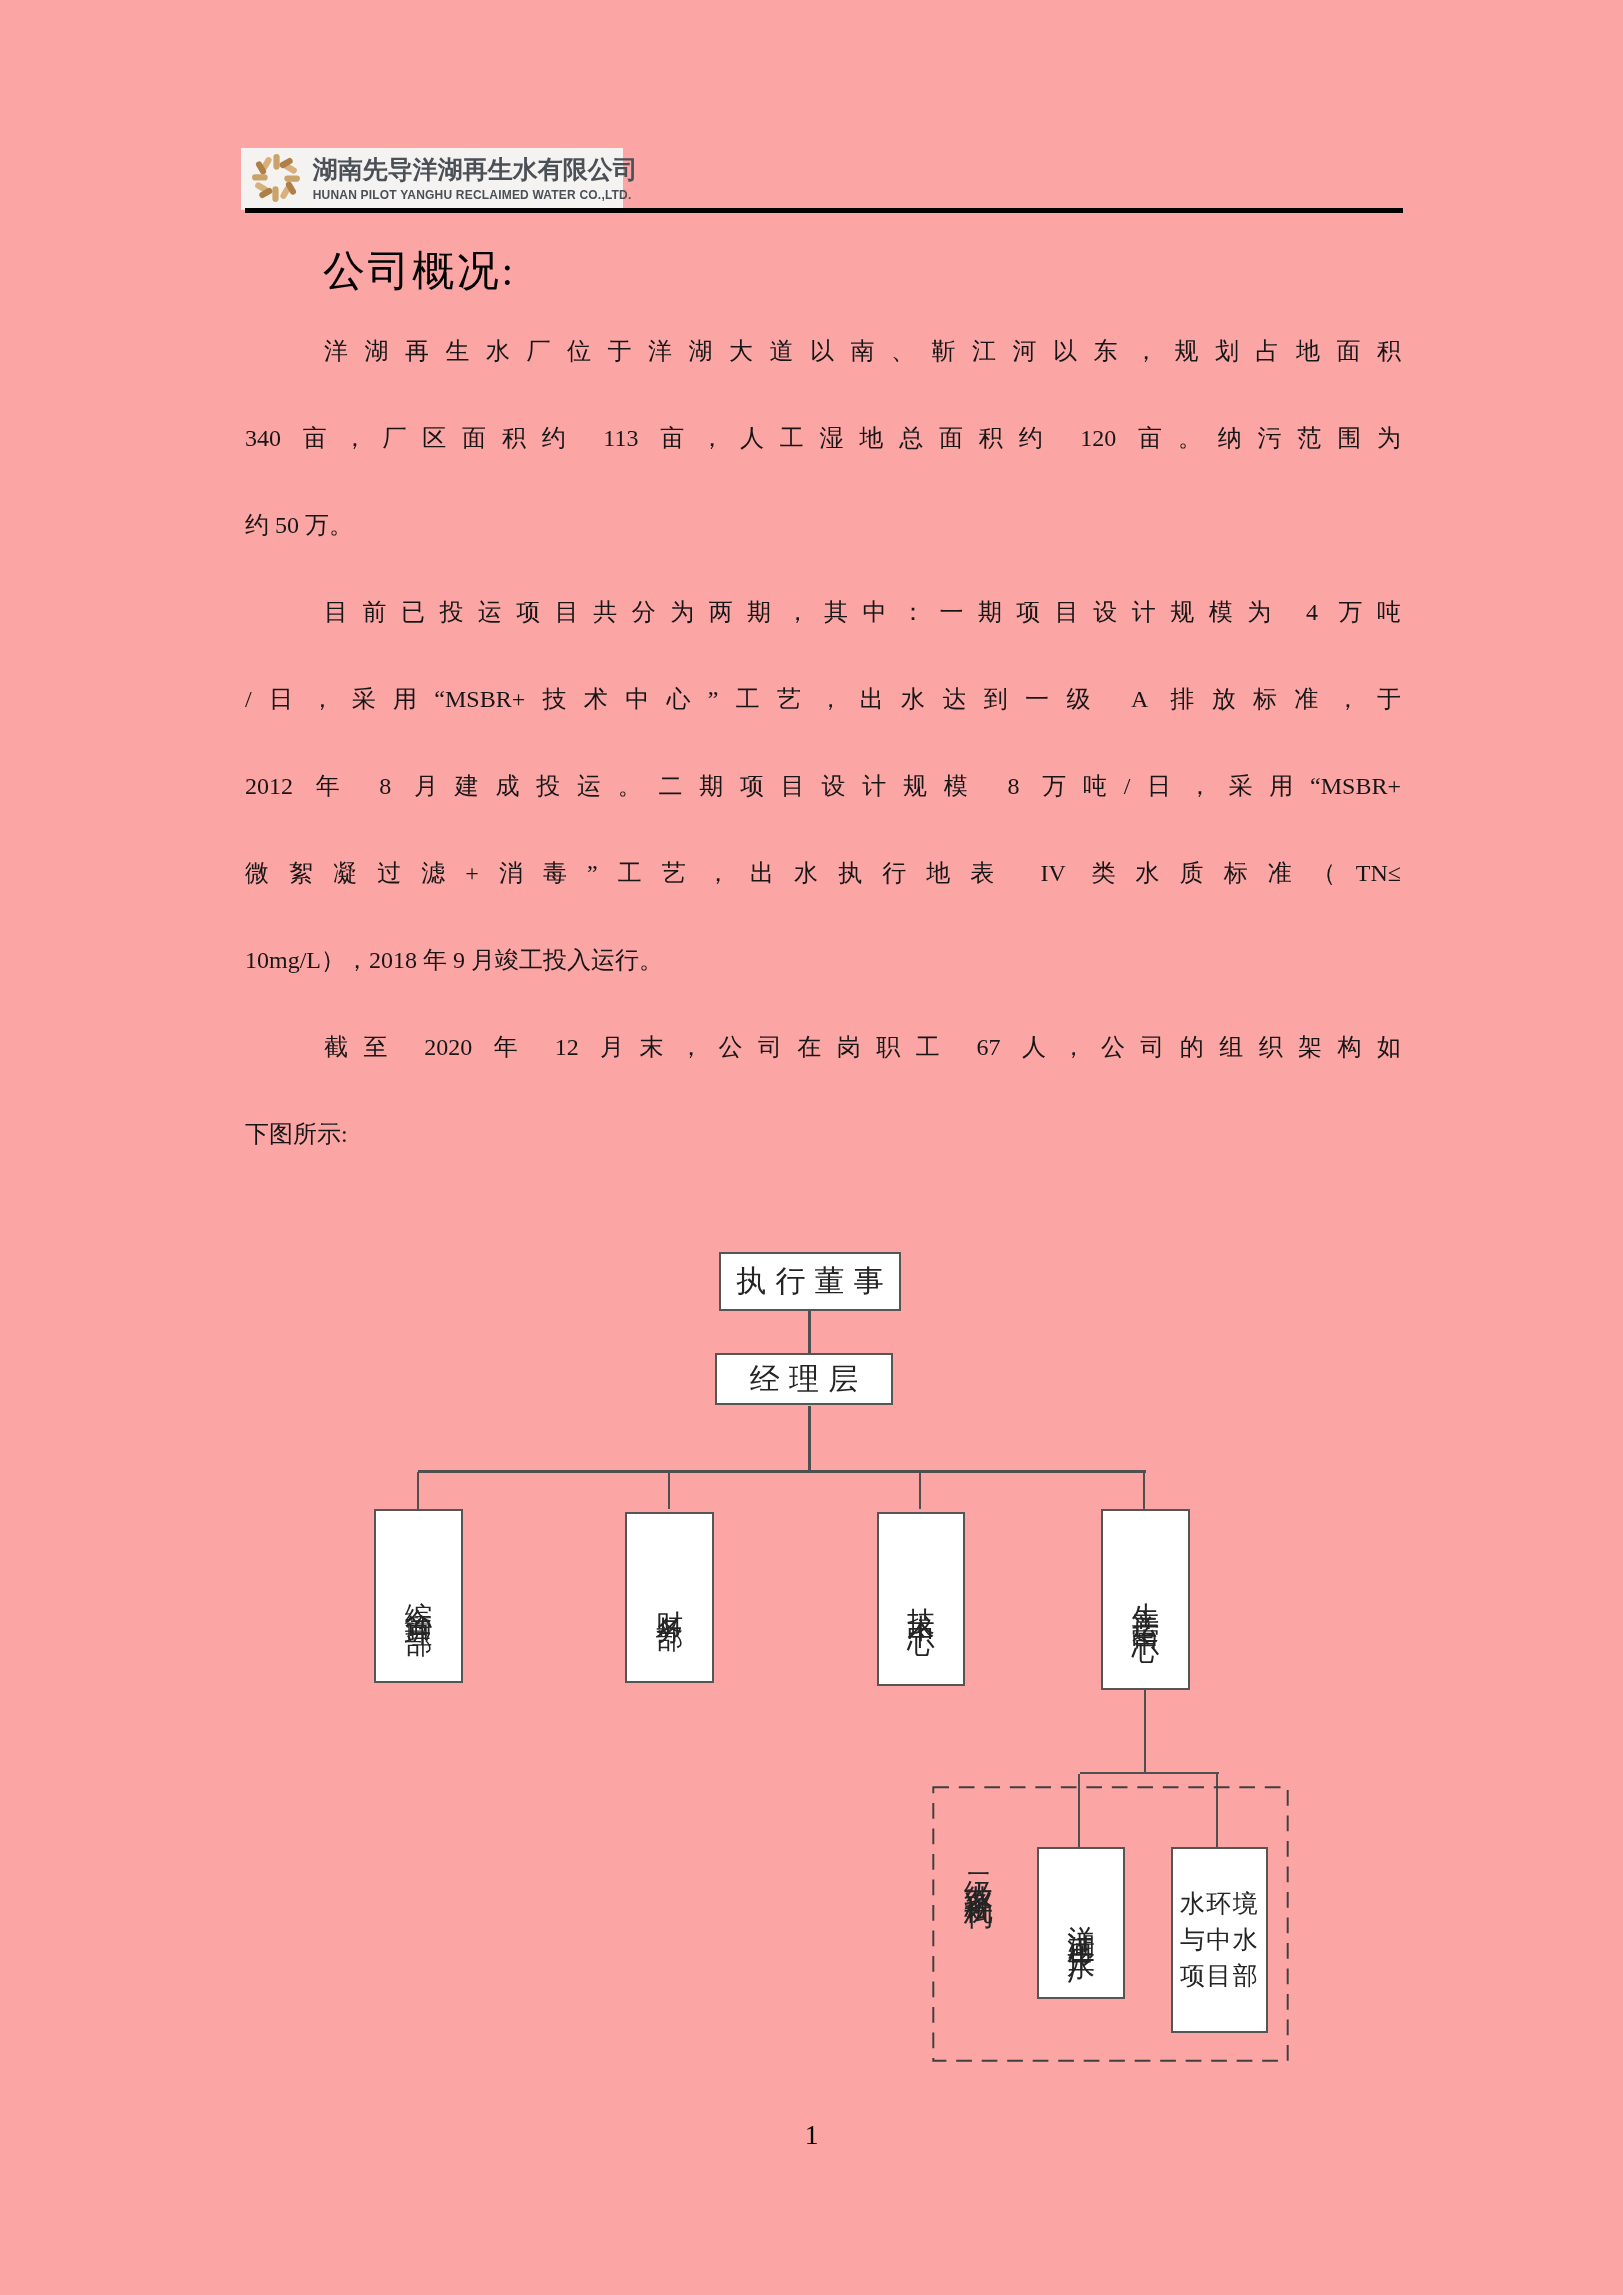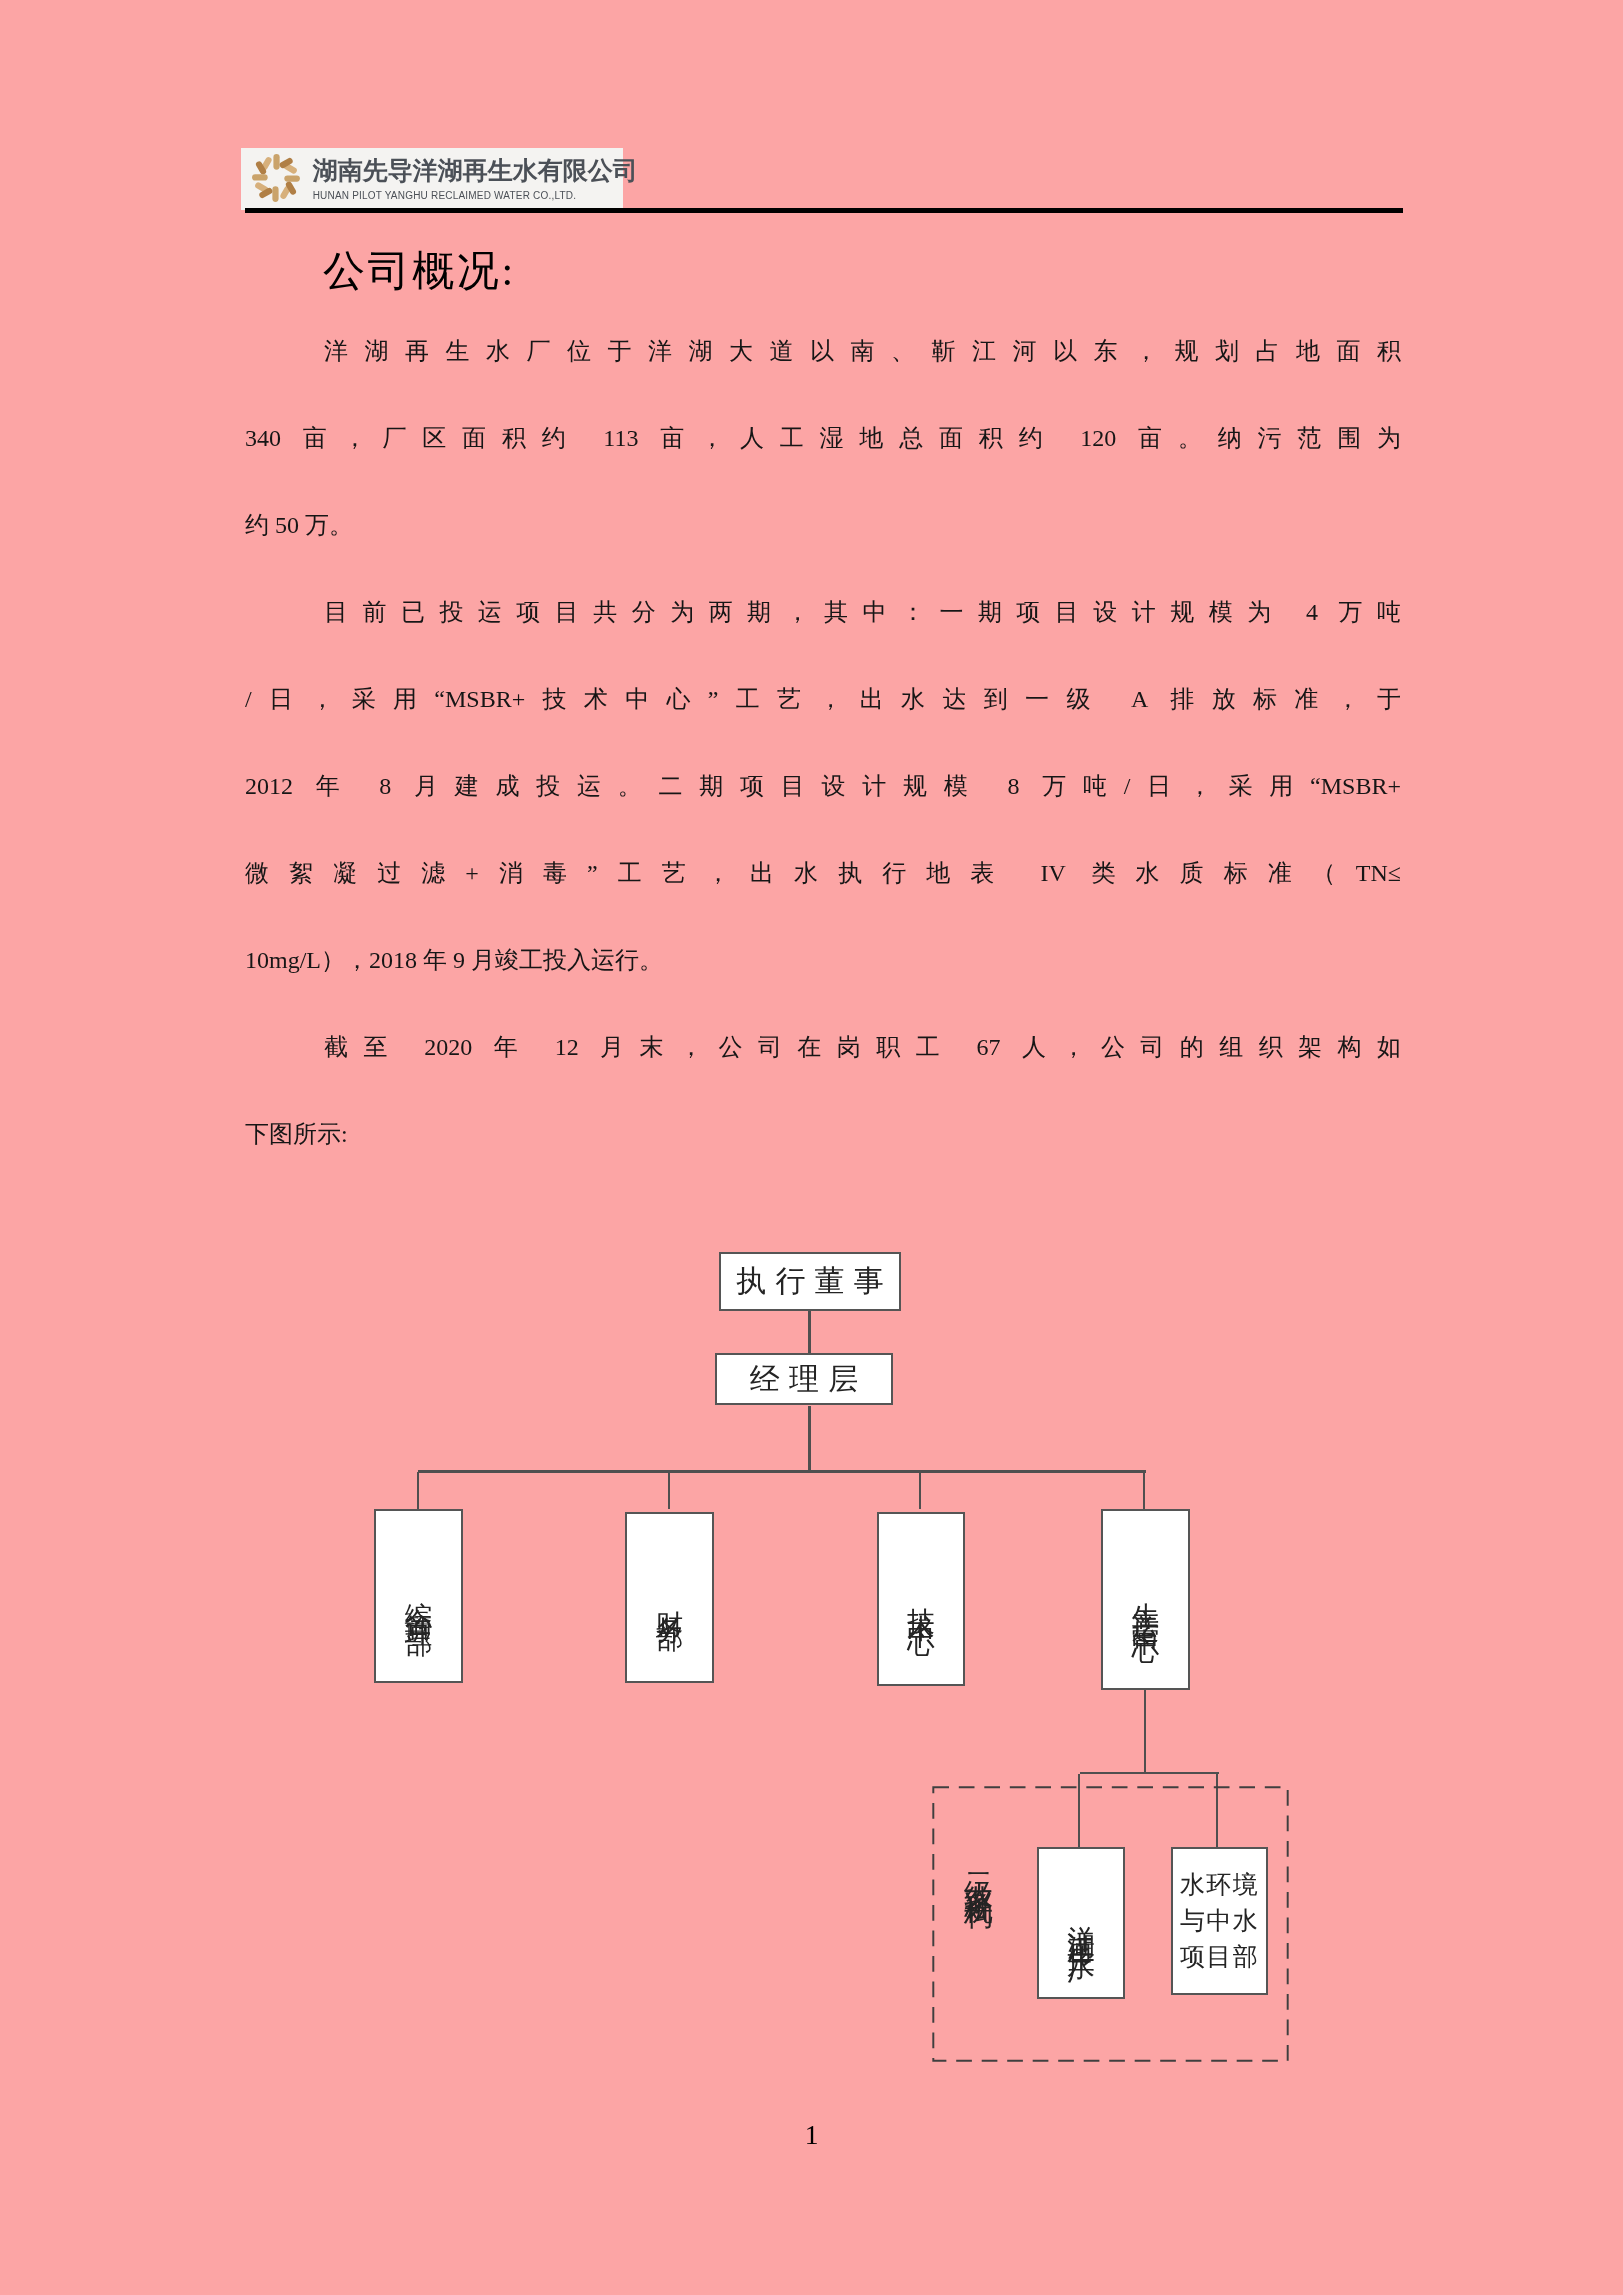--- a/index.html
+++ b/index.html
@@ -21,21 +21,21 @@
   }
   .logo-icon{flex:0 0 auto;margin-right:10.5px;}
   .logo-names{display:flex;flex-direction:column;justify-content:center;}
   .logo-zh{
     font-family:"Liberation Sans","DejaVu Sans",sans-serif;
     font-weight:bold;font-size:25px;color:#4b5057;
     letter-spacing:0px;line-height:1.05;white-space:nowrap;
   }
   .logo-en{
     font-family:"Liberation Sans","DejaVu Sans",sans-serif;
-    font-weight:normal;font-size:10px;color:#4b5057;
+    font-weight:bold;font-size:12px;color:#4b5057;
     letter-spacing:0.2px;margin-top:6px;white-space:nowrap;
   }
   .header-rule{
     position:absolute;left:245px;top:208px;width:1158px;height:4.6px;
     background:#000;
   }
   
   .doc-title{
     position:absolute;left:323px;top:243px;
     font-size:42px;font-weight:normal;color:#000;
@@ -147,19 +147,19 @@
     <div class="cline" style="left:1078px;top:1774px;width:2px;height:73px;"></div>
     <div class="cline" style="left:1216px;top:1774px;width:2px;height:73px;"></div>
 
     <svg class="dashed-frame" style="left:932px;top:1786px;" width="357" height="276" viewBox="0 0 546 422">
       <rect x="2" y="2" width="542" height="418" fill="none" stroke="#3f3f3f" stroke-width="3" stroke-dasharray="24 15"></rect>
     </svg>
 
     <div class="vlabel" style="left:959px;top:1852px;height:170px;">二级业务机构</div>
 
     <div class="obox v" style="left:1037px;top:1847px;width:88px;height:152px;">洋湖再生水厂</div>
-    <div class="obox wrap" style="left:1171px;top:1847px;width:97px;height:148px;">水环境与中水项目部</div>
+    <div class="obox wrap" style="left:1171px;top:1847px;width:97px;height:186px;">水环境与中水项目部</div>
   </div>
 
   <div class="page-num">1</div>
 
 </div>
 
 
 </body></html>

